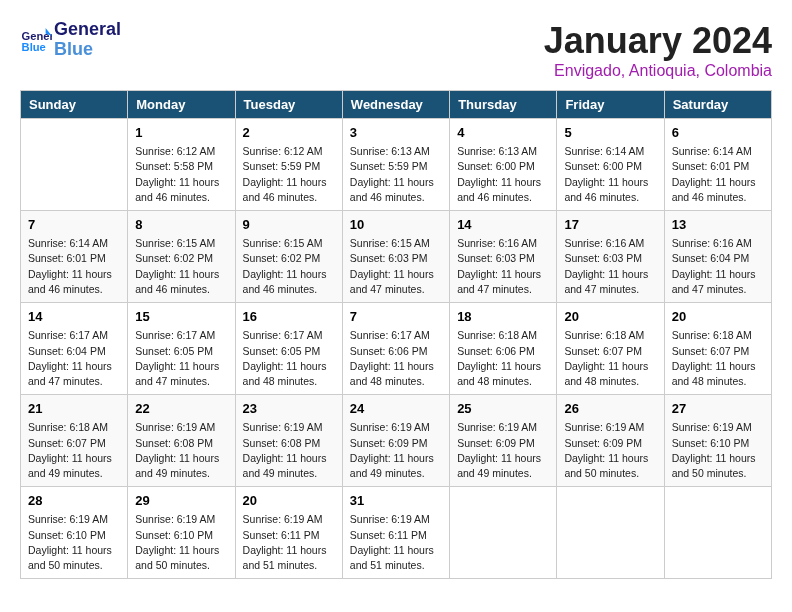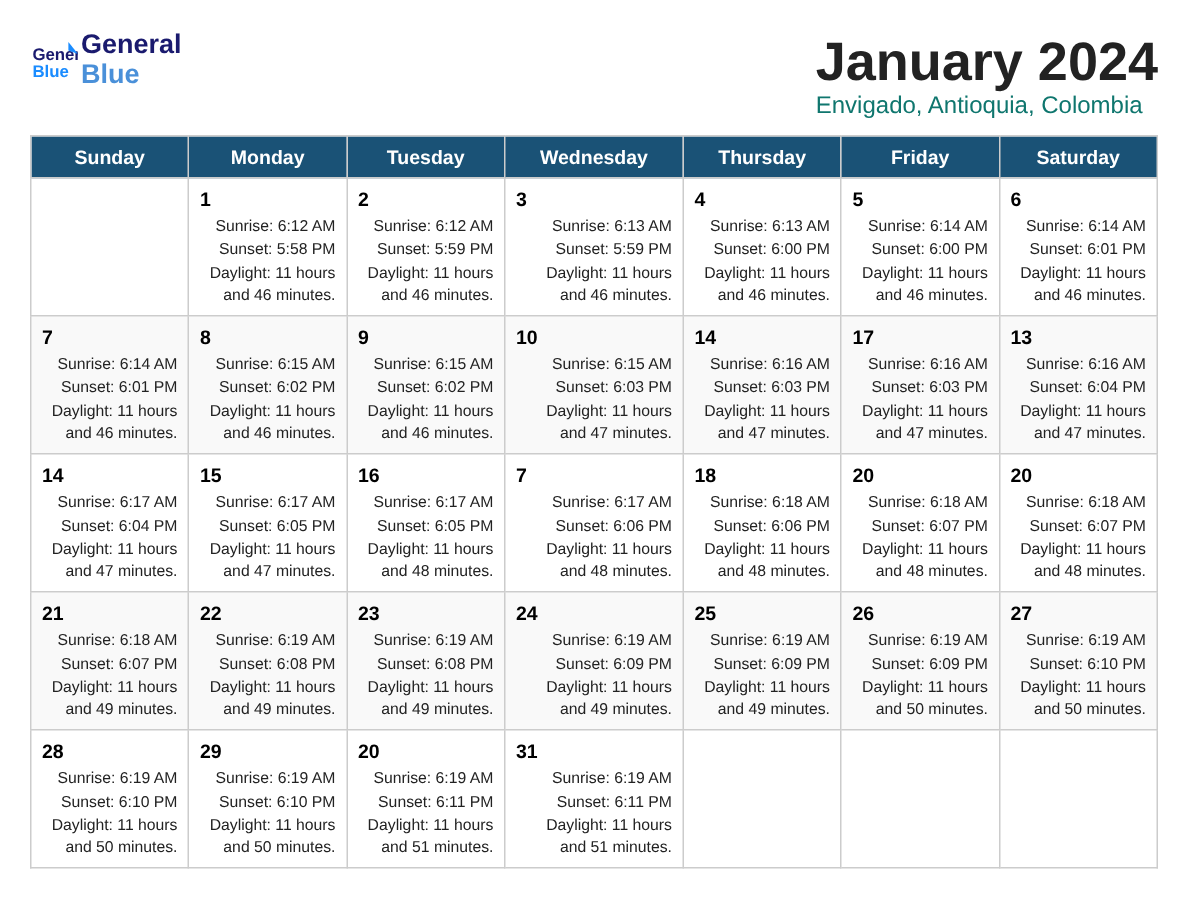--- a/index.html
+++ b/index.html
@@ -19,40 +19,41 @@
     .logo {
       display: flex;
       align-items: center;
     }
     .logo-icon {
       width: 32px;
       height: 32px;
       margin-right: 2px;
     }
     .title-area {
+      text-align: right;
     }
     .month-title {
       font-size: 36px;
       font-weight: bold;
       color: #222;
     }
     .location {
       font-size: 16px;
-      color: #0f766e;
+      color: #a21caf;
     }
     table {
       width: 100%;
       border-collapse: collapse;
       font-size: 11px;
     }
     thead tr th {
       background-color: #1a5276;
       color: #fff;
-      padding: 6px 20px;
-      text-align: center;
+      padding: 6px 8px;
+      text-align: left;
       font-size: 13px;
       font-weight: bold;
       border: 1px solid #ccc;
     }
     tbody tr td {
       vertical-align: top;
       padding: 5px 7px;
       border: 1px solid #ccc;
       min-width: 100px;
       height: 80px;
@@ -65,21 +66,20 @@
     .day-num {
       font-weight: bold;
       font-size: 13px;
       display: block;
       margin-bottom: 2px;
     }
     .day-info {
       font-size: 10.5px;
       color: #222;
       line-height: 1.45;
-      text-align: right;
     }
     .empty-cell {
       background: #fff !important;
     }
   </style>
 </head>
 <body>
 
 <div class="header">
   <div class="logo">

